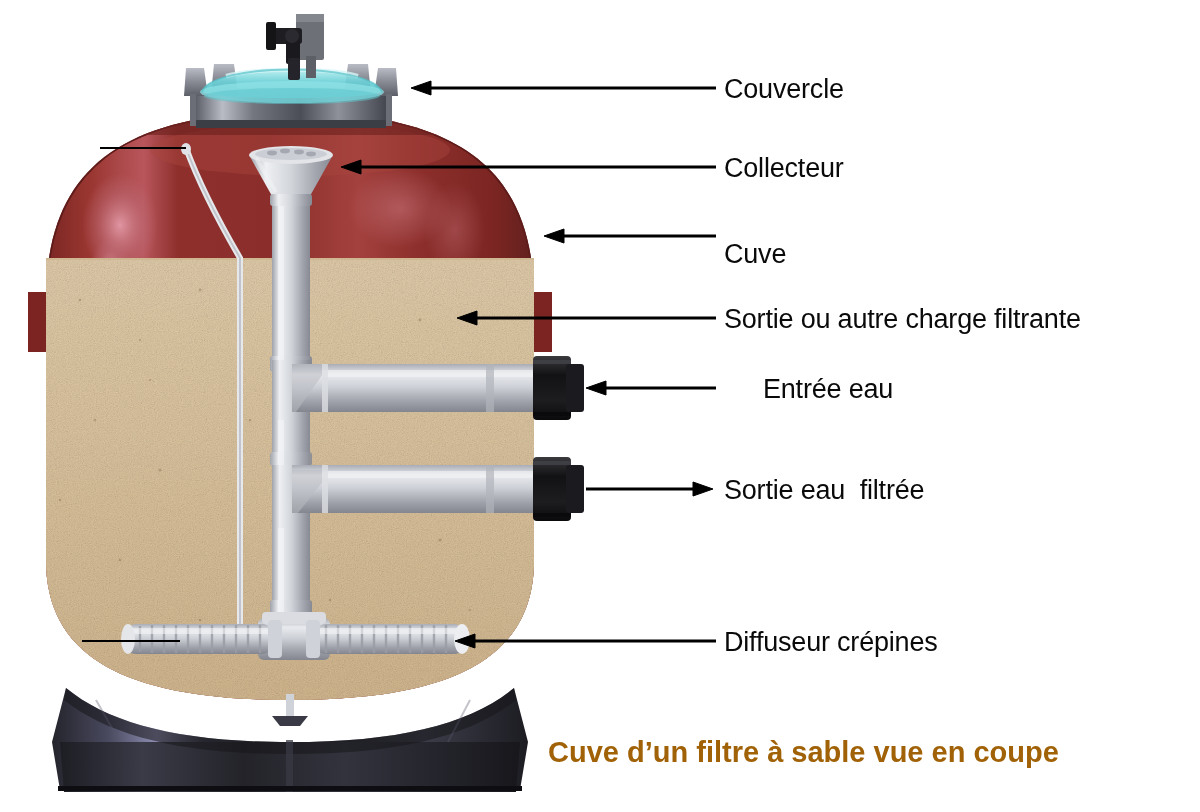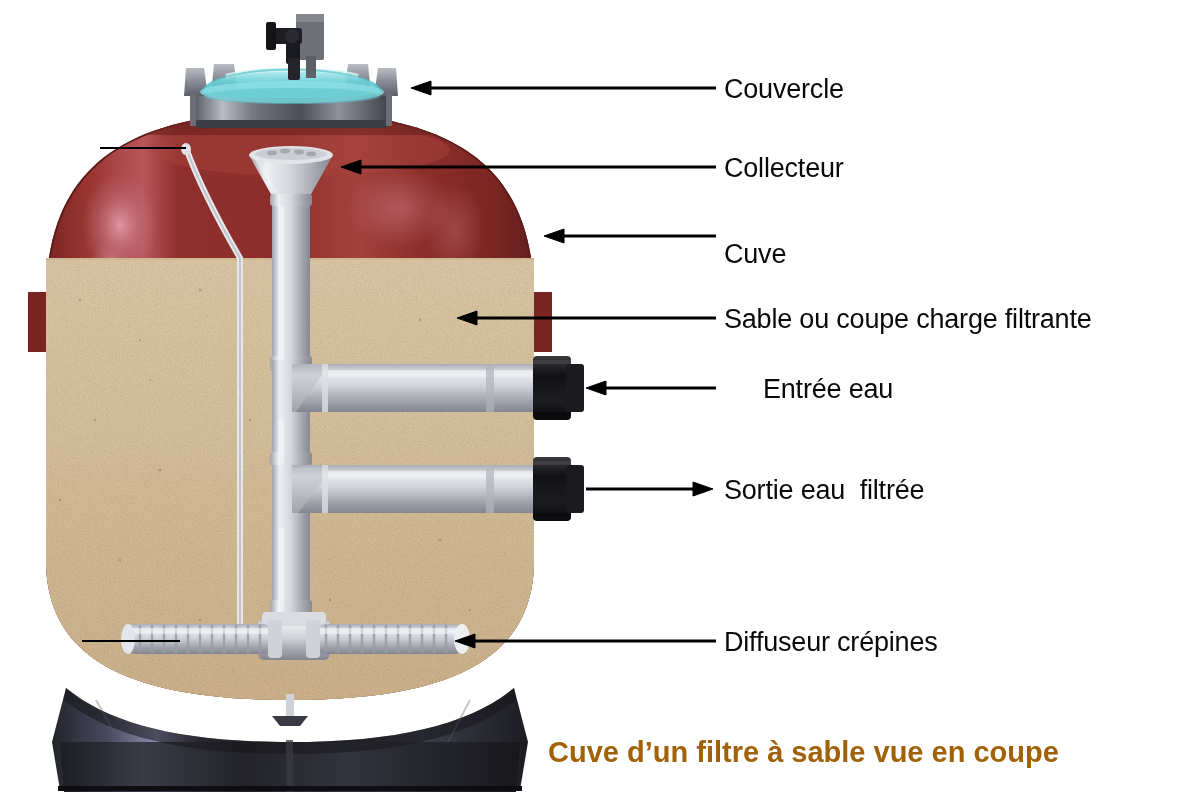--- a/index.html
+++ b/index.html
@@ -378,21 +378,21 @@
       </g>
     </g>
   </svg>
 
   <div class="lbl lbl-main" style="left:724px;top:74px;">Couvercle</div>
 
   <div class="lbl lbl-main" style="left:724px;top:153px;">Collecteur</div>
 
   <div class="lbl lbl-main" style="left:724px;top:239px;">Cuve</div>
 
-  <div class="lbl lbl-main" style="left:724px;top:304px;">Sable ou coupe charge filtrante</div>
+  <div class="lbl lbl-main" style="left:724px;top:304px;">Sortie ou autre charge filtrante</div>
 
   <div class="lbl lbl-main" style="left:724px;top:374px;margin-left:39px;">Entrée eau</div>
 
   <div class="lbl lbl-main" style="left:724px;top:475px;">Sortie eau  filtrée</div>
 
   <div class="lbl lbl-main" style="left:724px;top:627px;">Diffuseur crépines</div>
 
   <div class="caption" style="left:548px;top:736px;">Cuve d’un filtre à sable vue en coupe</div>
 
 </div>

